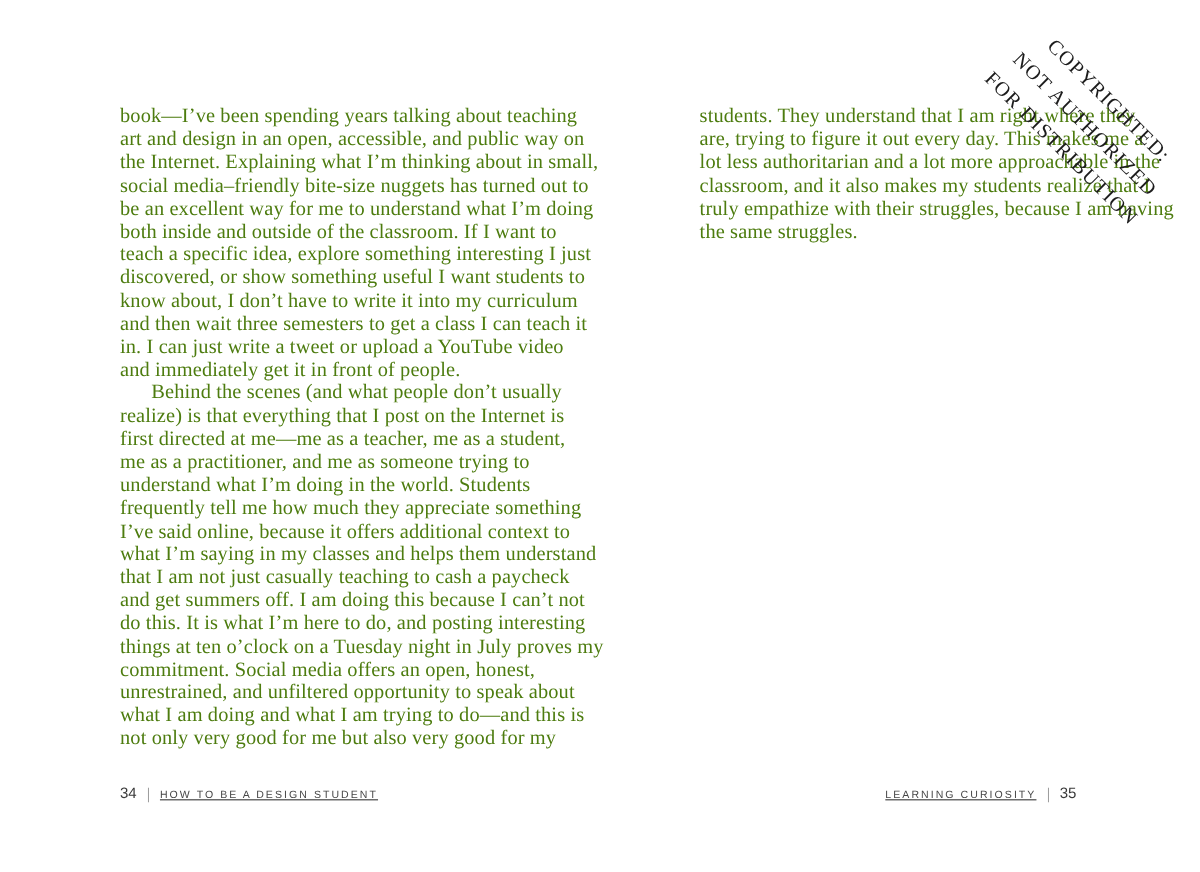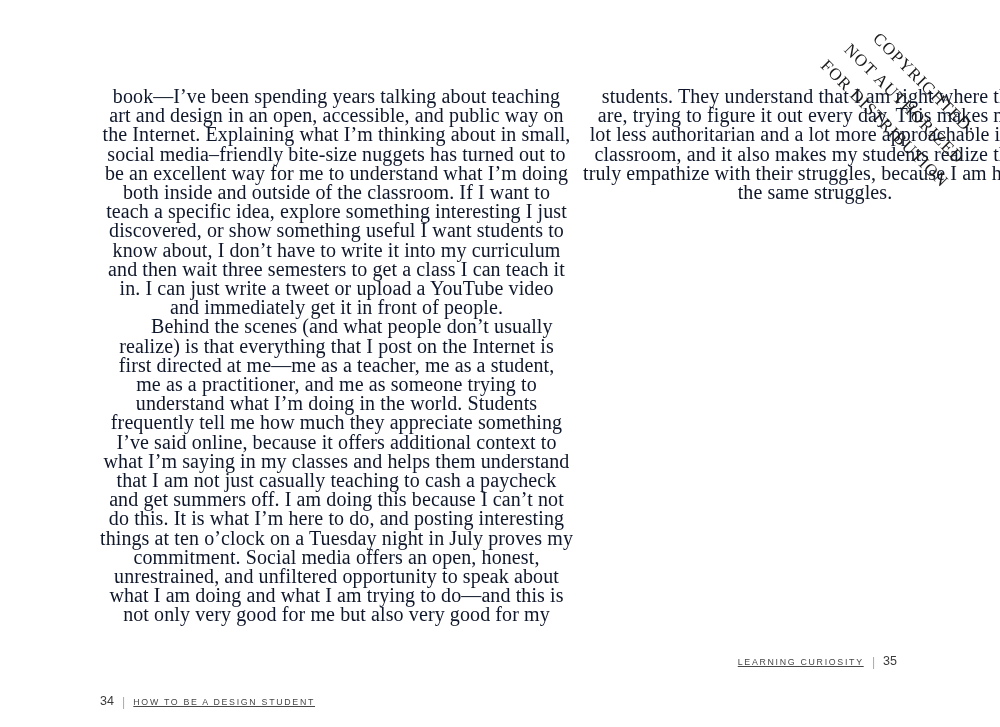--- a/index.html
+++ b/index.html
@@ -15,26 +15,25 @@
     font-family: "Liberation Serif", serif;
   }
   .spread {
     position: absolute;
     inset: 0;
     background: #ffffff;
   }
   .body-text {
     position: absolute;
     top: 87px;
-    font-size: 20px;
+    font-size: 17px;
     line-height: 19.2px;
-    color: #0f172a;
+    color: #4d7c0f;
     white-space: pre;
     letter-spacing: 0.1px;
-    text-align: center;
   }
   .body-text.left { left: 100px; }
   .body-text.right { left: 583px; }
 
   .watermark {
     position: absolute;
     left: 804px;
     top: 62px;
     width: 200px;
     height: 84px;
@@ -52,21 +51,21 @@
 
   .footer {
     position: absolute;
     top: 653px;
     display: flex;
     align-items: center;
     font-family: "Liberation Sans", sans-serif;
     color: #3d3d3d;
     height: 16px;
   }
-  .footer.left-footer { left: 100px; margin-top: 40px; }
+  .footer.left-footer { left: 100px; }
   .footer.right-footer { right: 103px; }
   .page-number {
     font-size: 12.5px;
     color: #3a3a3a;
   }
   .footer-separator {
     font-size: 13px;
     font-weight: 300;
     color: #8f8f8f;
     margin: 0 8px;

